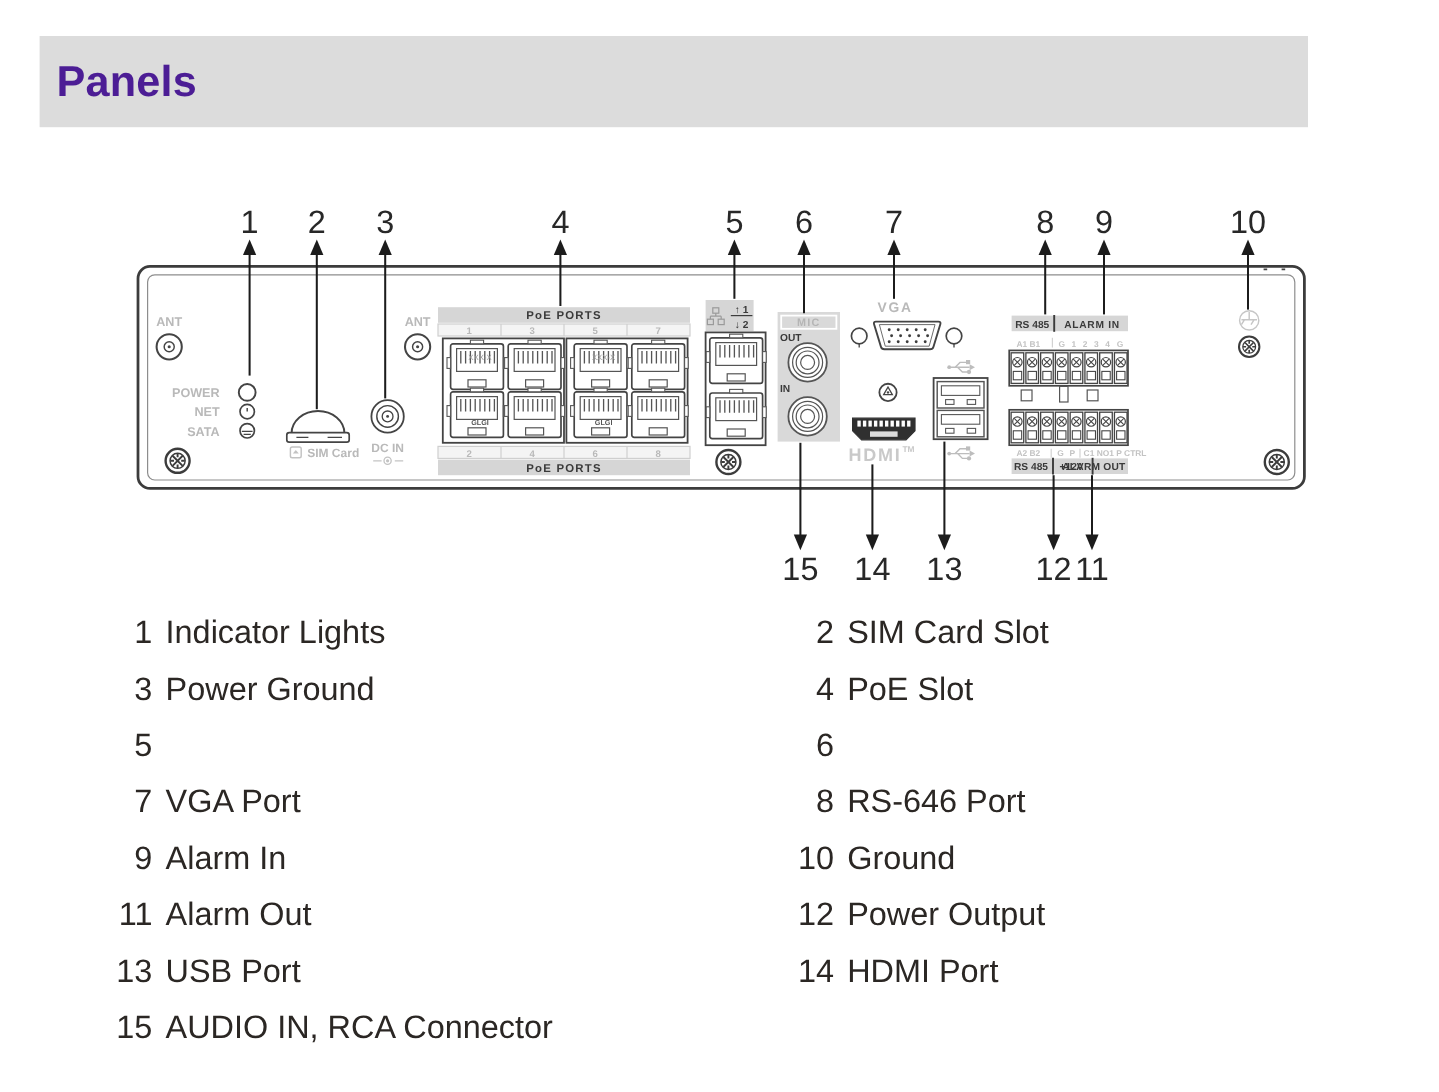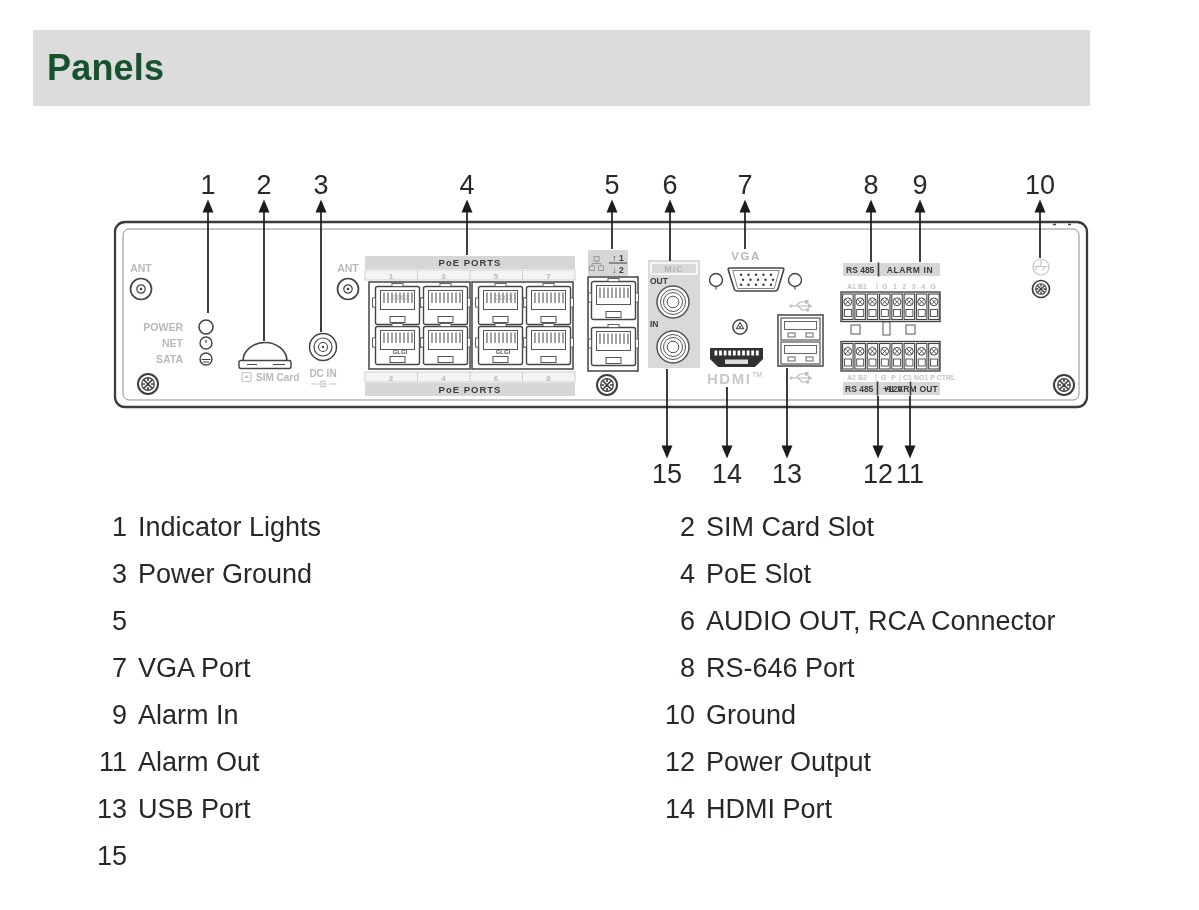--- a/index.html
+++ b/index.html
@@ -5,21 +5,21 @@
   html,body{margin:0;padding:0;}
   body{
     width:1199px;height:910px;position:relative;background:#ffffff;
     font-family:"Liberation Sans", sans-serif;overflow:hidden;
   }
   .header-bar{
     position:absolute;left:33px;top:30px;width:1057px;height:76px;
     background:#dcdcdc;display:flex;align-items:center;
   }
   .header-bar h1{
-    margin:0 0 0 14px;font-size:36px;font-weight:600;color:#14532d;
+    margin:0 0 0 14px;font-size:36px;font-weight:600;color:#4c1d95;
     letter-spacing:0.2px;
   }
   .diagram-svg{position:absolute;left:0;top:160px;}
   .legend-col{position:absolute;top:504px;}
   .legend-col.left{left:85px;}
   .legend-col.right{left:653px;}
   .legend-row{display:flex;height:47px;align-items:center;
     font-size:27px;color:#2b2724;}
   .legend-num{width:42px;text-align:right;margin-right:11px;flex:none;}
   .legend-label{white-space:nowrap;}
@@ -417,34 +417,34 @@
   <div class="legend-row">
       <span class="legend-num">11</span>
       <span class="legend-label">Alarm Out</span>
     </div>
   <div class="legend-row">
       <span class="legend-num">13</span>
       <span class="legend-label">USB Port</span>
     </div>
   <div class="legend-row">
       <span class="legend-num">15</span>
+      <span class="legend-label">AUDIO IN, RCA Connector</span>
     </div>
 </div>
 <div class="legend-col right">
   <div class="legend-row">
       <span class="legend-num">2</span>
       <span class="legend-label">SIM Card Slot</span>
     </div>
   <div class="legend-row">
       <span class="legend-num">4</span>
       <span class="legend-label">PoE Slot</span>
     </div>
   <div class="legend-row">
       <span class="legend-num">6</span>
-      <span class="legend-label">AUDIO OUT, RCA Connector</span>
     </div>
   <div class="legend-row">
       <span class="legend-num">8</span>
       <span class="legend-label">RS-646 Port</span>
     </div>
   <div class="legend-row">
       <span class="legend-num">10</span>
       <span class="legend-label">Ground</span>
     </div>
   <div class="legend-row">

